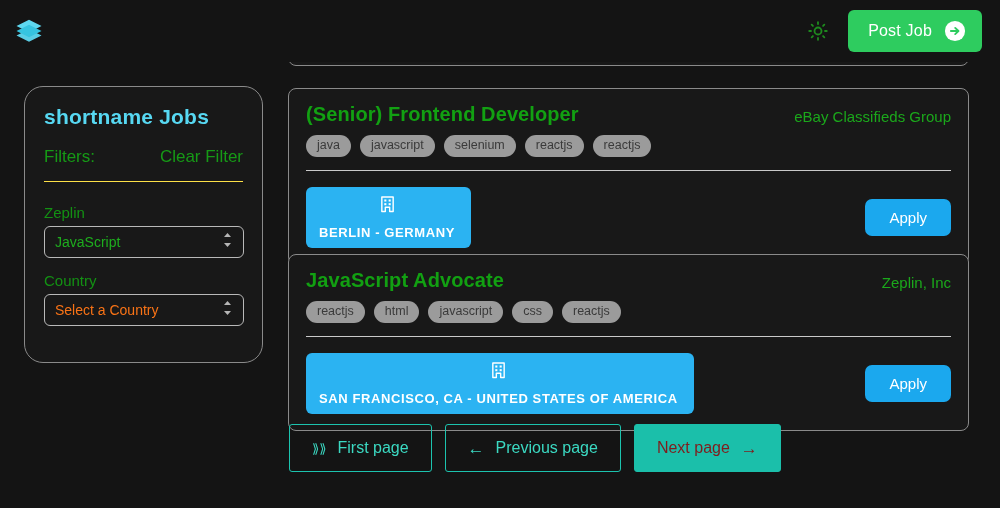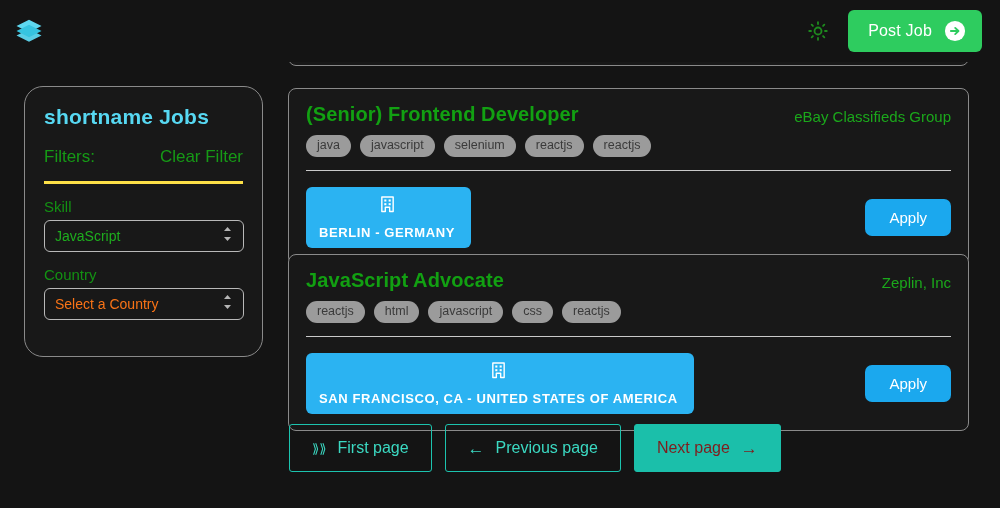--- a/index.html
+++ b/index.html
@@ -39,21 +39,21 @@
     position: absolute; left: 24px; top: 86px; width: 239px;
     border: 1px solid #8a8a8a; border-radius: 19px;
     background: #181818; padding: 18px 19px 22px 19px;
   }
   .sidebar-title {
     color: #57D8F2; font-size: 21px; font-weight: 700; margin-bottom: 18px;
     letter-spacing: .2px;
   }
   .filters-row {
     display: flex; align-items: center; justify-content: space-between;
-    padding-bottom: 14px; border-bottom: 3px solid #fde047; margin-bottom: 14px;
+    padding-bottom: 14px; border-bottom: 1px solid #fde047; margin-bottom: 22px;
   }
   .filters-label { color: #169A16; font-size: 17px; }
   .clear-filter { color: #169A16; font-size: 17px; cursor: pointer; background:none; border:none;
                   font-family:"Liberation Sans", sans-serif; }
   .field-label { color: #139113; font-size: 15px; margin-bottom: 5px; }
   .select-box {
     position: relative; width: 200px; height: 32px;
     border: 1px solid #b9b9b9; border-radius: 6px; background: #181818;
     display: flex; align-items: center; padding: 0 10px; margin-bottom: 14px;
     cursor: pointer;
@@ -154,21 +154,21 @@
   </div>
 
   <aside class="sidebar">
     <div class="sidebar-title">shortname Jobs</div>
     <div class="filters-row">
       <span class="filters-label">Filters:</span>
       <button class="clear-filter">Clear Filter</button>
     </div>
 
     <div>
-      <div class="field-label">Skill</div>
+      <div class="field-label">Zeplin</div>
       <div class="select-box">
         <span class="val green">JavaScript</span>
         <span class="stepper">
           <svg width="11" height="18" viewBox="0 0 11 18">
             <path d="M5.5 2 L9 6 L2 6 Z" fill="#b5b5b5"></path>
             <path d="M5.5 16 L9 12 L2 12 Z" fill="#b5b5b5"></path>
           </svg>
         </span>
       </div>
     </div>

